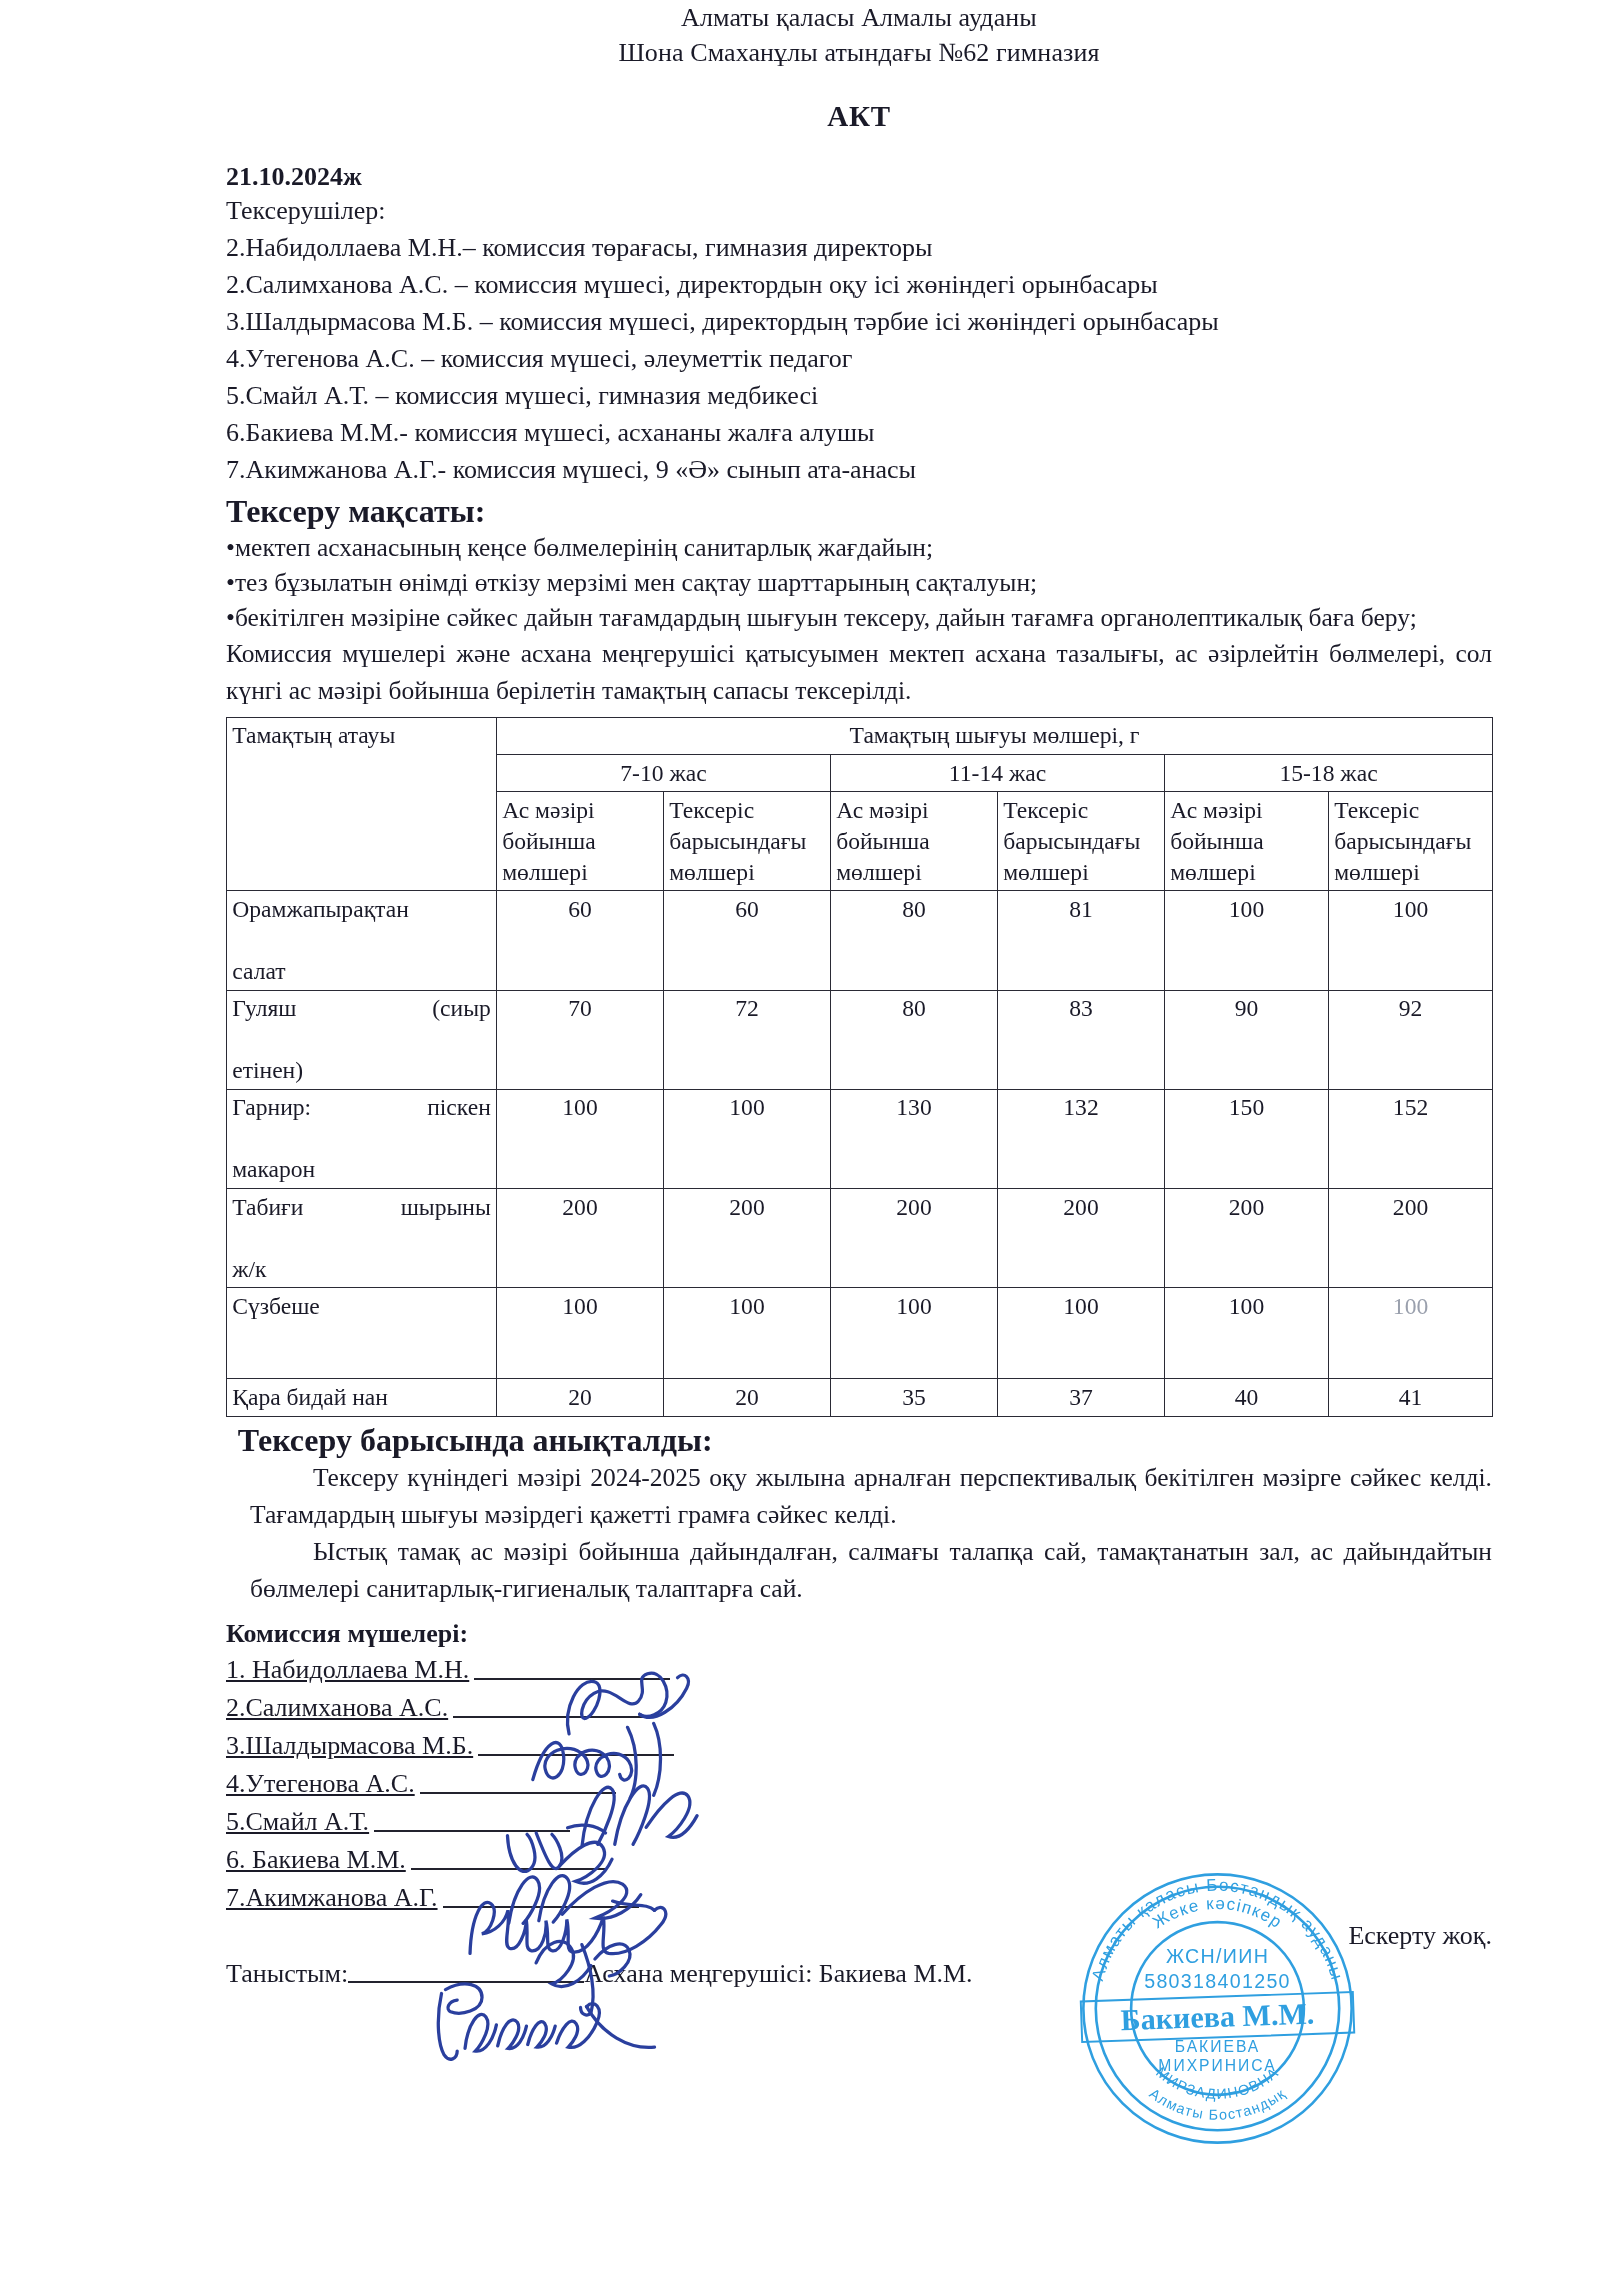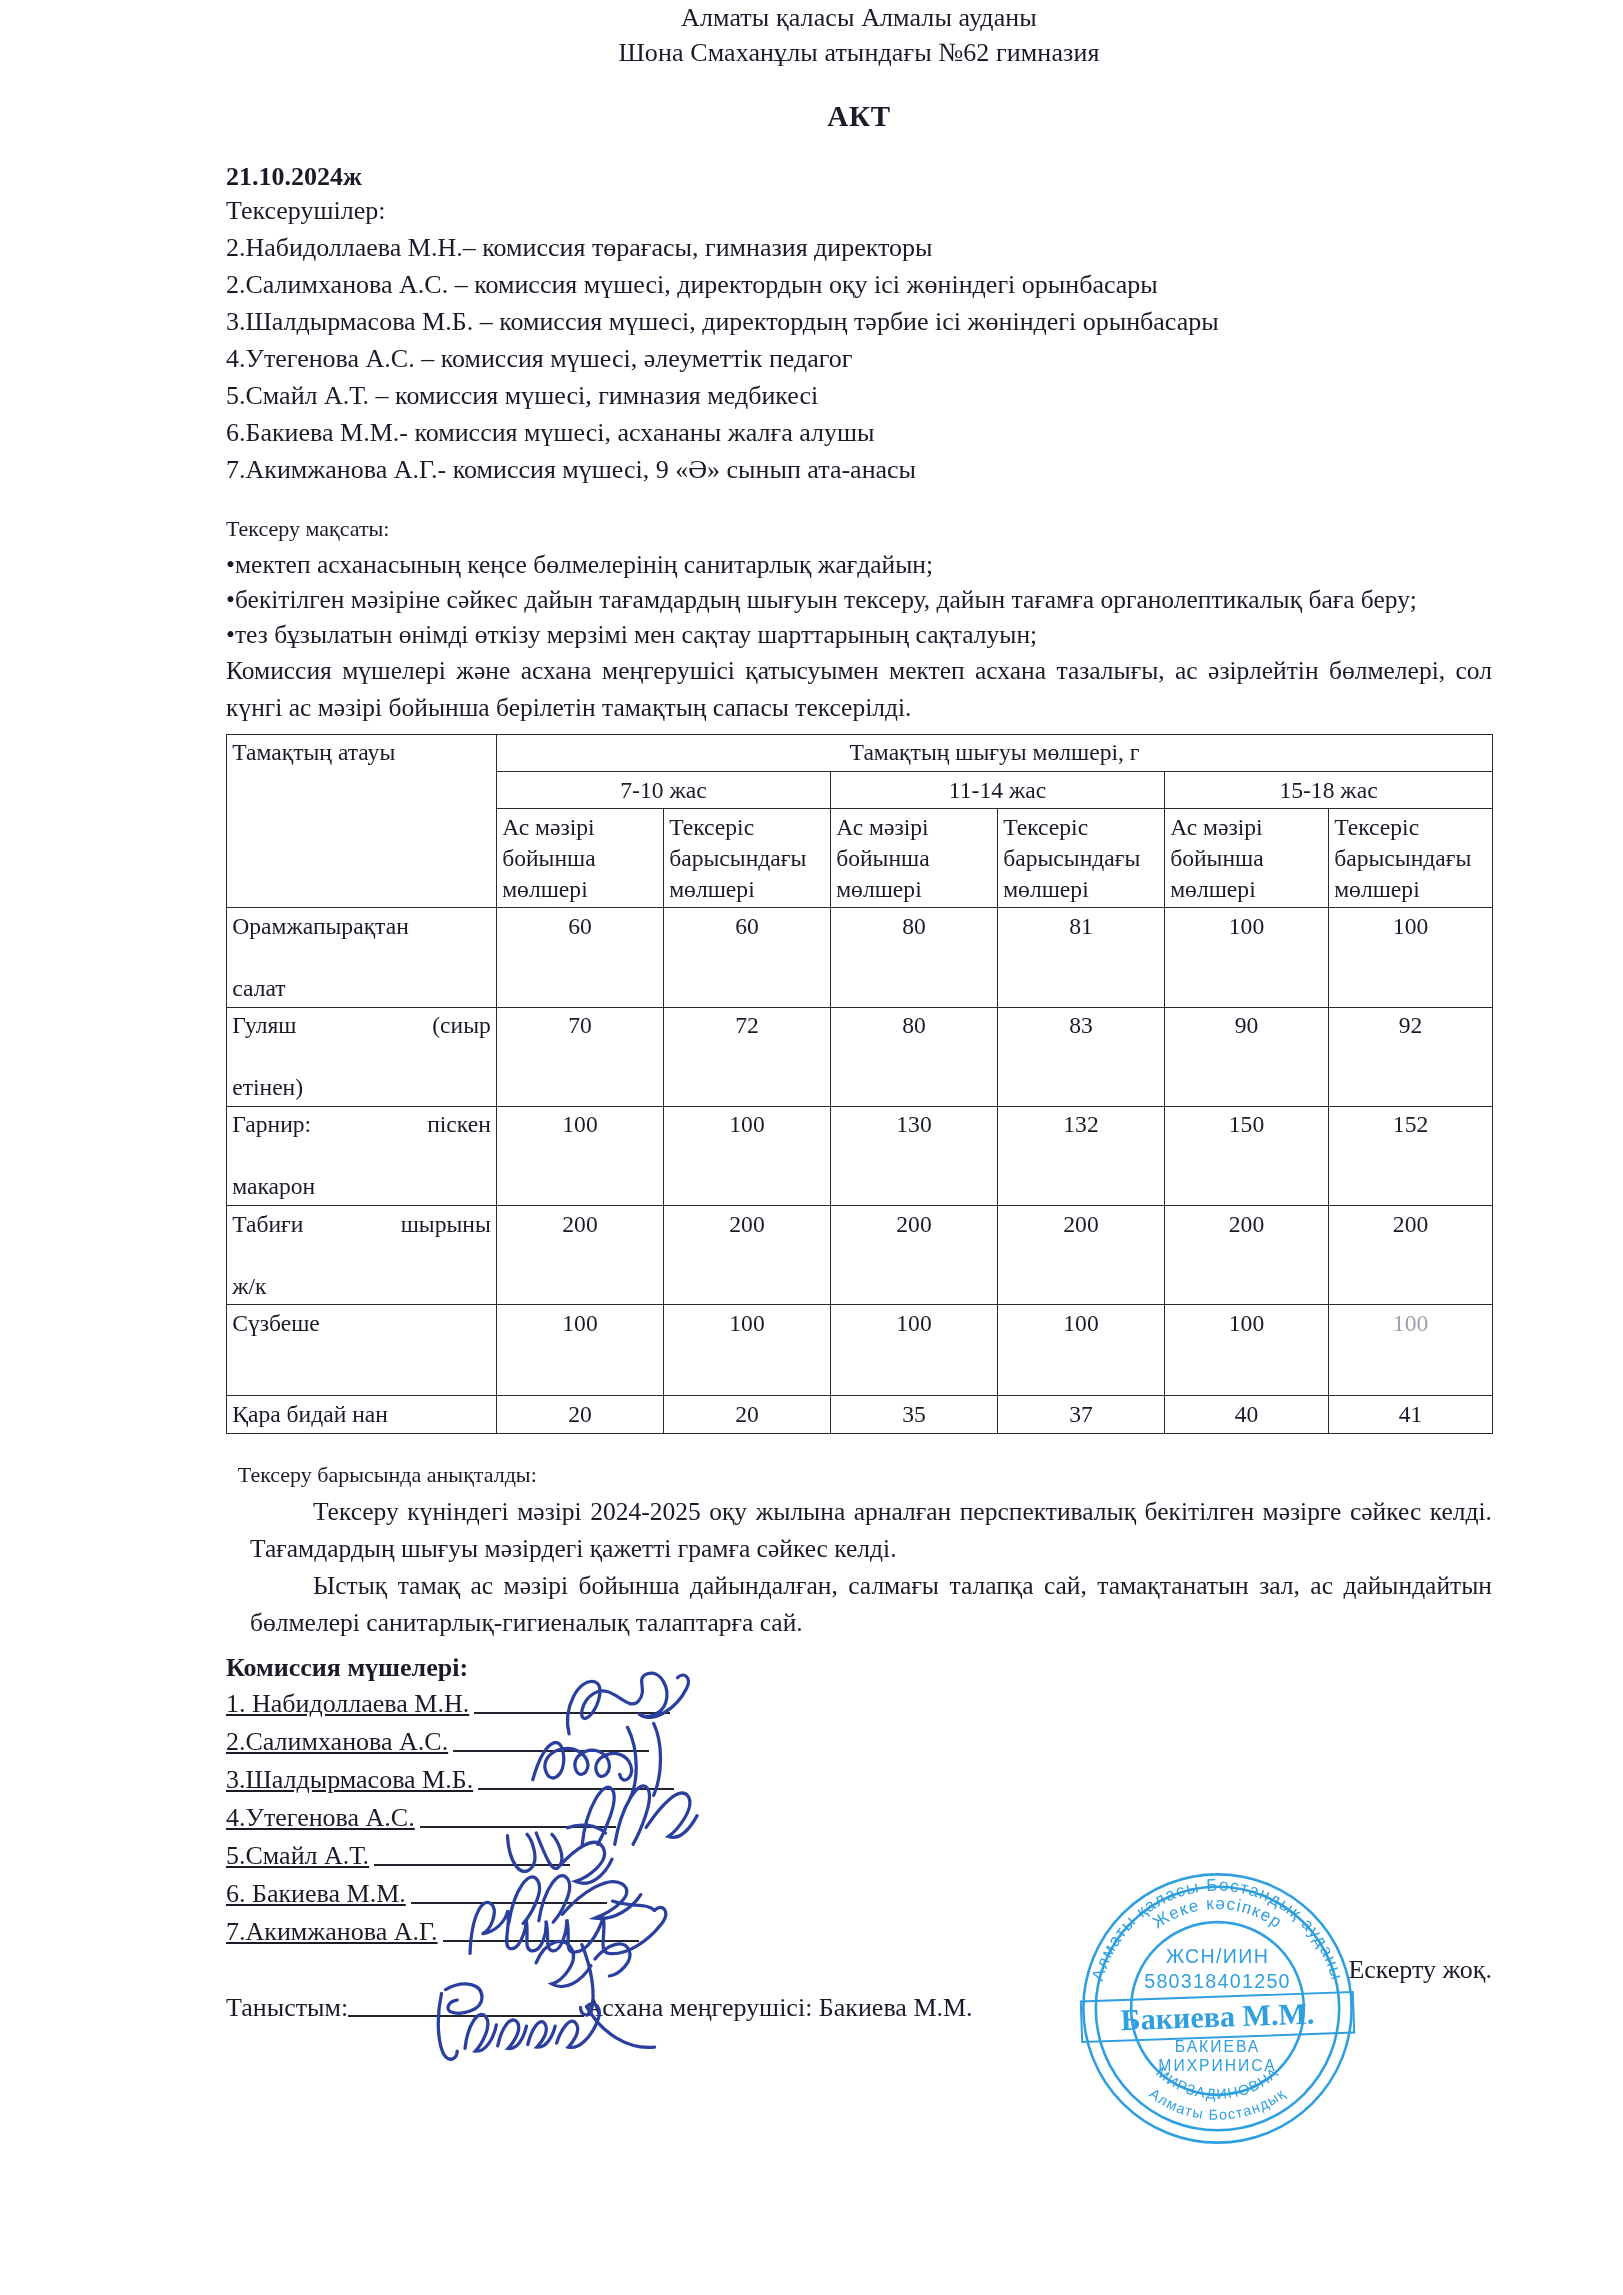--- a/index.html
+++ b/index.html
@@ -14,21 +14,21 @@
   .page { position:absolute; left:0; top:0; width:1623px; height:2295px; }
   .content { position:absolute; left:226px; top:0; width:1266px; }
 
   .ctr { text-align:center; }
   .org-line { font-size:26px; line-height:35px; letter-spacing:0.1px; }
   .act-title { font-size:29px; font-weight:bold; margin-top:30px; letter-spacing:0.7px; }
 
   .date-line { font-size:26px; font-weight:bold; margin-top:29px; }
   .lead { font-size:26px; line-height:37px; }
   .member-line { font-size:26px; line-height:37px; white-space:nowrap; }
-  .sec-head { font-size:22px; font-weight:normal; line-height:37px; margin-top:22px; }
+  .sec-head { font-size:32px; font-weight:bold; line-height:37px; margin-top:5px; }
   .bullet { font-size:25.5px; line-height:35px; }
   .bullet.just { text-align:justify; text-justify:inter-word; }
   .para { font-size:25.5px; line-height:37px; text-align:justify; text-justify:inter-word; }
   .para.ind { text-indent:63px;margin-left:24px; }
 
   table.menu-table {
     border-collapse:collapse;
     width:1266px;
     margin-top:7.9px;
     table-layout:fixed;
@@ -85,22 +85,22 @@
       <div class="member-line">3.Шалдырмасова  М.Б. – комиссия мүшесі, директордың тәрбие  ісі жөніндегі   орынбасары</div>
       <div class="member-line">4.Утегенова А.С. – комиссия мүшесі, әлеуметтік педагог</div>
       <div class="member-line">5.Смайл А.Т. – комиссия мүшесі, гимназия медбикесі</div>
       <div class="member-line">6.Бакиева М.М.- комиссия мүшесі, асхананы жалға алушы</div>
       <div class="member-line">7.Акимжанова А.Г.- комиссия мүшесі, 9 «Ә» сынып ата-анасы</div>
     </div>
 
     <div class="sec-head">Тексеру мақсаты:</div>
     <div>
       <div class="bullet">•мектеп асханасының кеңсе бөлмелерінің санитарлық жағдайын;</div>
+      <div class="bullet">•тез бұзылатын өнімді өткізу мерзімі мен сақтау шарттарының сақталуын;</div>
       <div class="bullet just">•бекітілген мәзіріне сәйкес дайын тағамдардың шығуын тексеру, дайын тағамға органолептикалық баға беру;</div>
-      <div class="bullet">•тез бұзылатын өнімді өткізу мерзімі мен сақтау шарттарының сақталуын;</div>
     </div>
 
     <div class="para">Комиссия мүшелері және асхана меңгерушісі қатысуымен мектеп асхана тазалығы, ас әзірлейтін бөлмелері, сол күнгі ас мәзірі бойынша берілетін тамақтың сапасы тексерілді.</div>
 
     <table class="menu-table">
       <colgroup>
         <col style="width:270px">
         <col style="width:167px">
           <col style="width:167px">
         <col style="width:167px">

